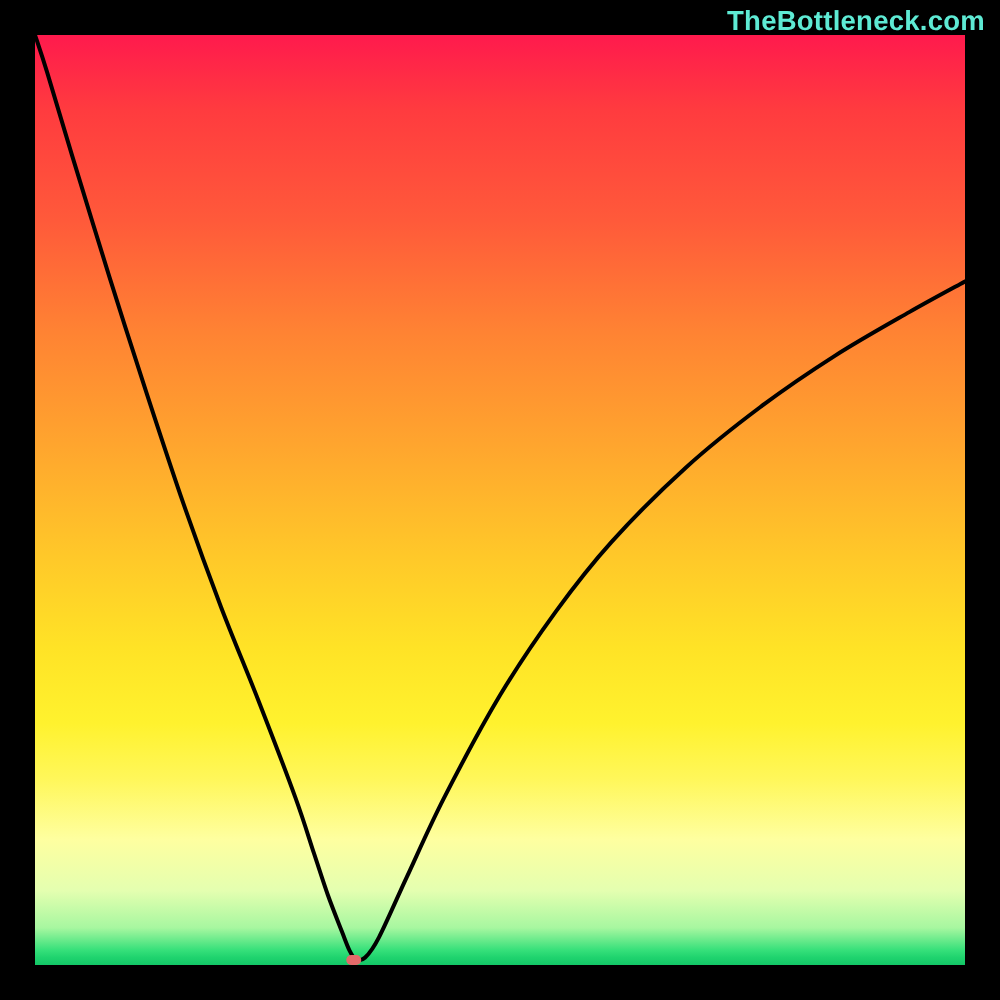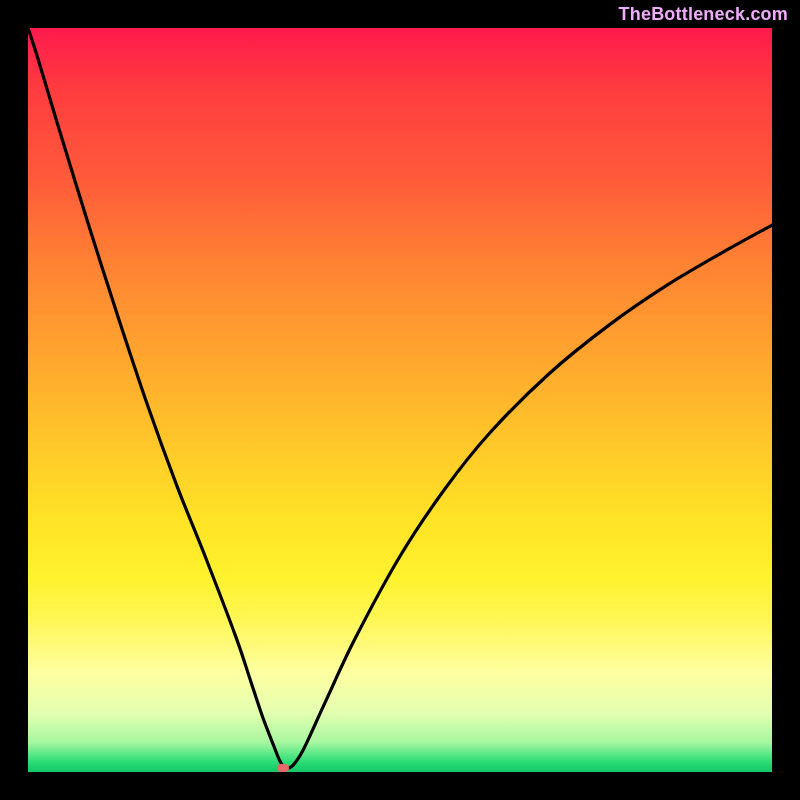--- a/index.html
+++ b/index.html
@@ -46,23 +46,23 @@
     position: absolute;
     left: 0;
     top: 0;
     width: 744px;
     height: 744px;
   }
   .watermark {
     position: absolute;
     top: 4px;
     right: 12px;
-    font-size: 18px;
+    font-size: 22px;
     font-weight: 600;
-    color: #f0abfc;
+    color: #5eead4;
     letter-spacing: 0.2px;
     user-select: none;
     text-align: center;
   }
   .marker {
     position: absolute;
     width: 12px;
     height: 8px;
     background: #e46a6a;
     border-radius: 4px / 4px;

